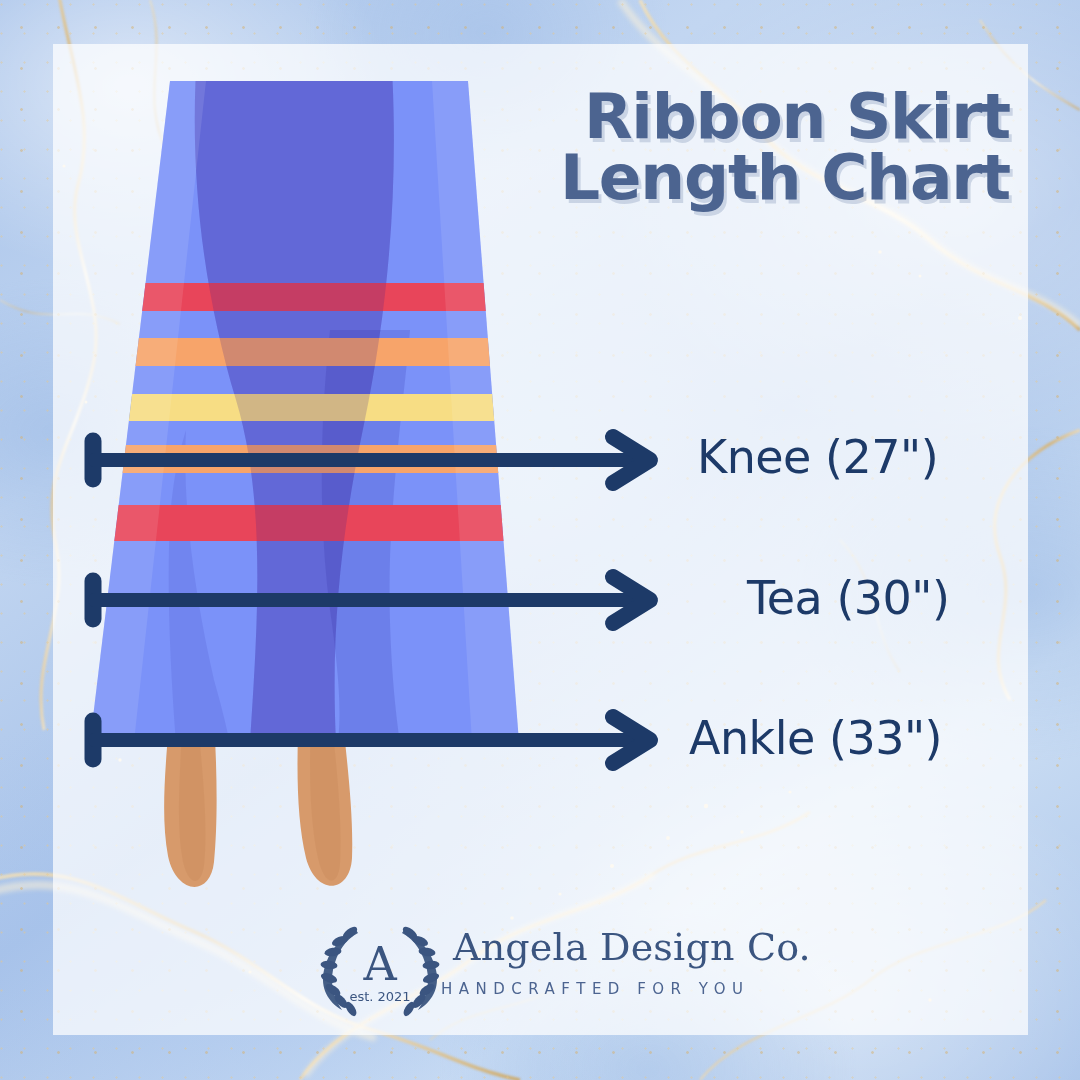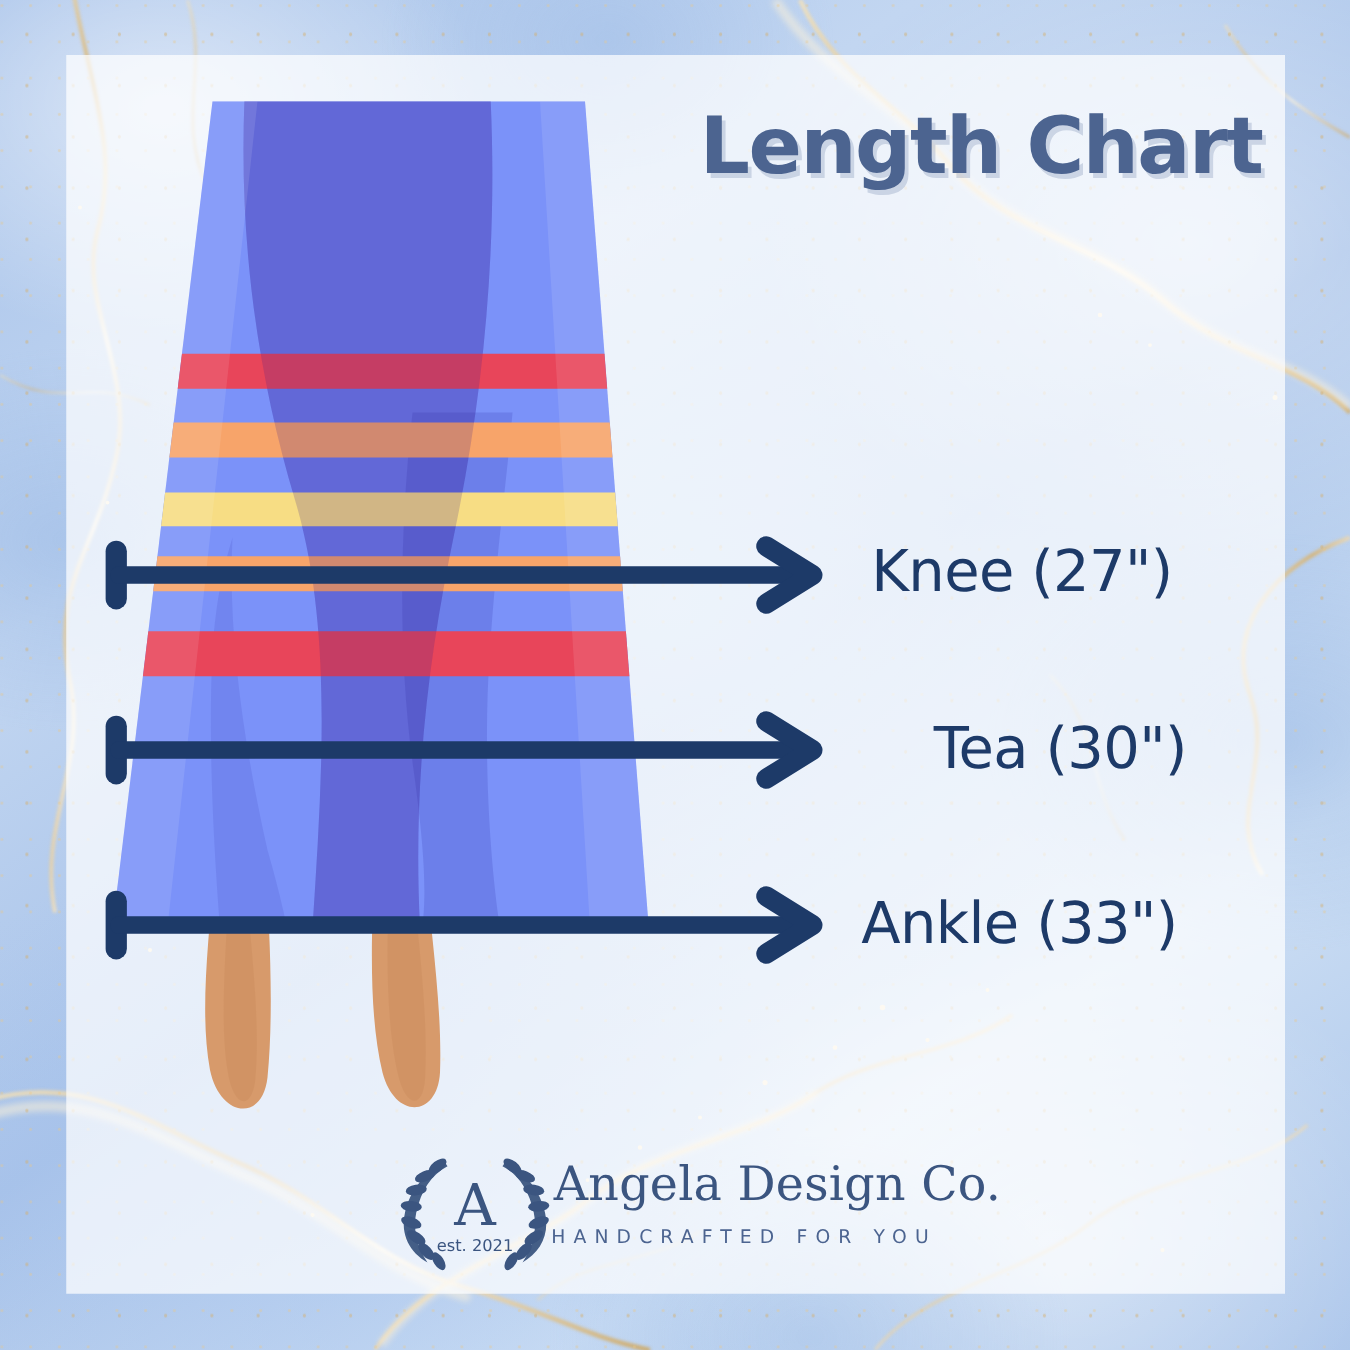--- a/index.html
+++ b/index.html
@@ -54,21 +54,21 @@
   
   .mlabel{position:absolute;color:#1d3a68;font-size:46px;font-weight:400;
     letter-spacing:-.5px;white-space:nowrap;
     font-family:"DejaVu Sans","Liberation Sans",sans-serif;}
   .mlabel.knee{left:697px;top:430px;}
   .mlabel.tea {left:747px;top:571px;}
   .mlabel.ankle{left:689px;top:711px;}
 
   
   .logo{position:absolute;left:310px;top:918px;width:470px;height:100px;}
-  .logo-name{position:absolute;left:133px;top:7px;
+  .logo-name{position:absolute;left:143px;top:7px;
     font-family:"DejaVu Serif","Liberation Serif",serif;
     font-size:38px;color:#3b5580;letter-spacing:.2px;white-space:nowrap;}
   .logo-tag{position:absolute;left:131px;top:62px;
     font-family:"DejaVu Sans","Liberation Sans",sans-serif;
     font-size:15px;color:#4c6490;letter-spacing:6.5px;white-space:nowrap;}
 </style>
 </head>
 <body>
 
 <div class="canvas">
@@ -203,20 +203,21 @@
 
       <g>
         <line x1="93" y1="721" x2="93" y2="759" stroke-width="17"></line>
         <line x1="95" y1="740" x2="634" y2="740" stroke-width="14"></line>
         <polyline points="613,717 650,740 613,763" stroke-width="16" stroke-linejoin="round"></polyline>
       </g>
     </g>
   </svg>
 
   <div class="title">
+    <span>Ribbon Skirt</span>
     <span class="l2">Length Chart</span>
   </div>
 
   <div class="mlabel knee">Knee (27")</div>
   <div class="mlabel tea">Tea (30")</div>
   <div class="mlabel ankle">Ankle (33")</div>
 
   <div class="logo">
     <svg width="140" height="100" viewBox="0 0 140 100" style="position:absolute;left:0;top:0;">
       <g fill="#3b5580">

